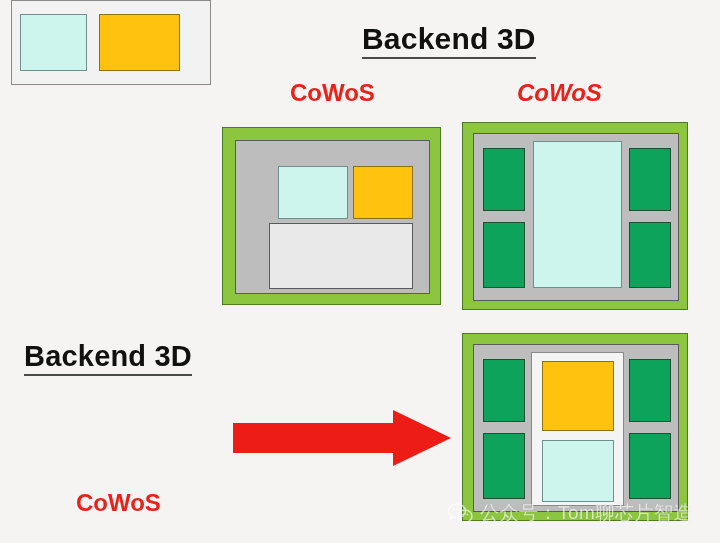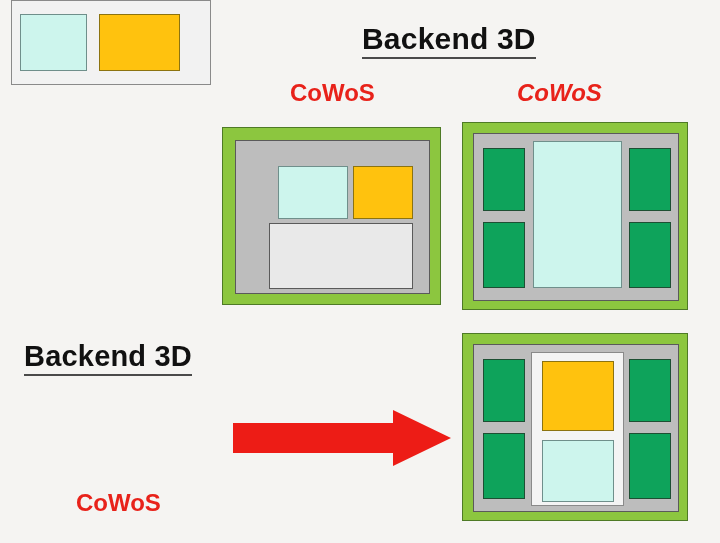--- a/index.html
+++ b/index.html
@@ -190,14 +190,27 @@
 
   <div id="pkg-soic">
     <div id="soic-die-cyan" class="chip chip-cyan"></div>
     <div id="soic-die-orange" class="chip chip-orange"></div>
   </div>
 
   <svg id="flow-arrow" viewBox="0 0 218 56">
     <polygon points="0,13 160,13 160,0 218,28 160,56 160,43 0,43" fill="#ed1c16"></polygon>
   </svg>
 
+  <div id="watermark">
+    <svg width="25" height="21" viewBox="0 0 25 21">
+      <ellipse cx="9" cy="8" rx="8.5" ry="7" fill="none" stroke="#ffffff" stroke-width="1.6"></ellipse>
+      <path d="M3 13 L1.5 17 L5.5 14.6 Z" fill="#ffffff"></path>
+      <circle cx="6" cy="6.2" r="1.1" fill="#ffffff"></circle>
+      <circle cx="11.6" cy="6.2" r="1.1" fill="#ffffff"></circle>
+      <ellipse cx="17" cy="13" rx="7" ry="6" fill="none" stroke="#ffffff" stroke-width="1.5"></ellipse>
+      <path d="M22.4 17 L24 20 L20.4 18.4 Z" fill="#ffffff"></path>
+      <circle cx="14.6" cy="11.6" r="0.95" fill="#ffffff"></circle>
+      <circle cx="19.3" cy="11.6" r="0.95" fill="#ffffff"></circle>
+    </svg>
+    <span class="wm-text">公众号：Tom聊芯片智造</span>
+  </div>
 
 </div>
 
 </body></html>

